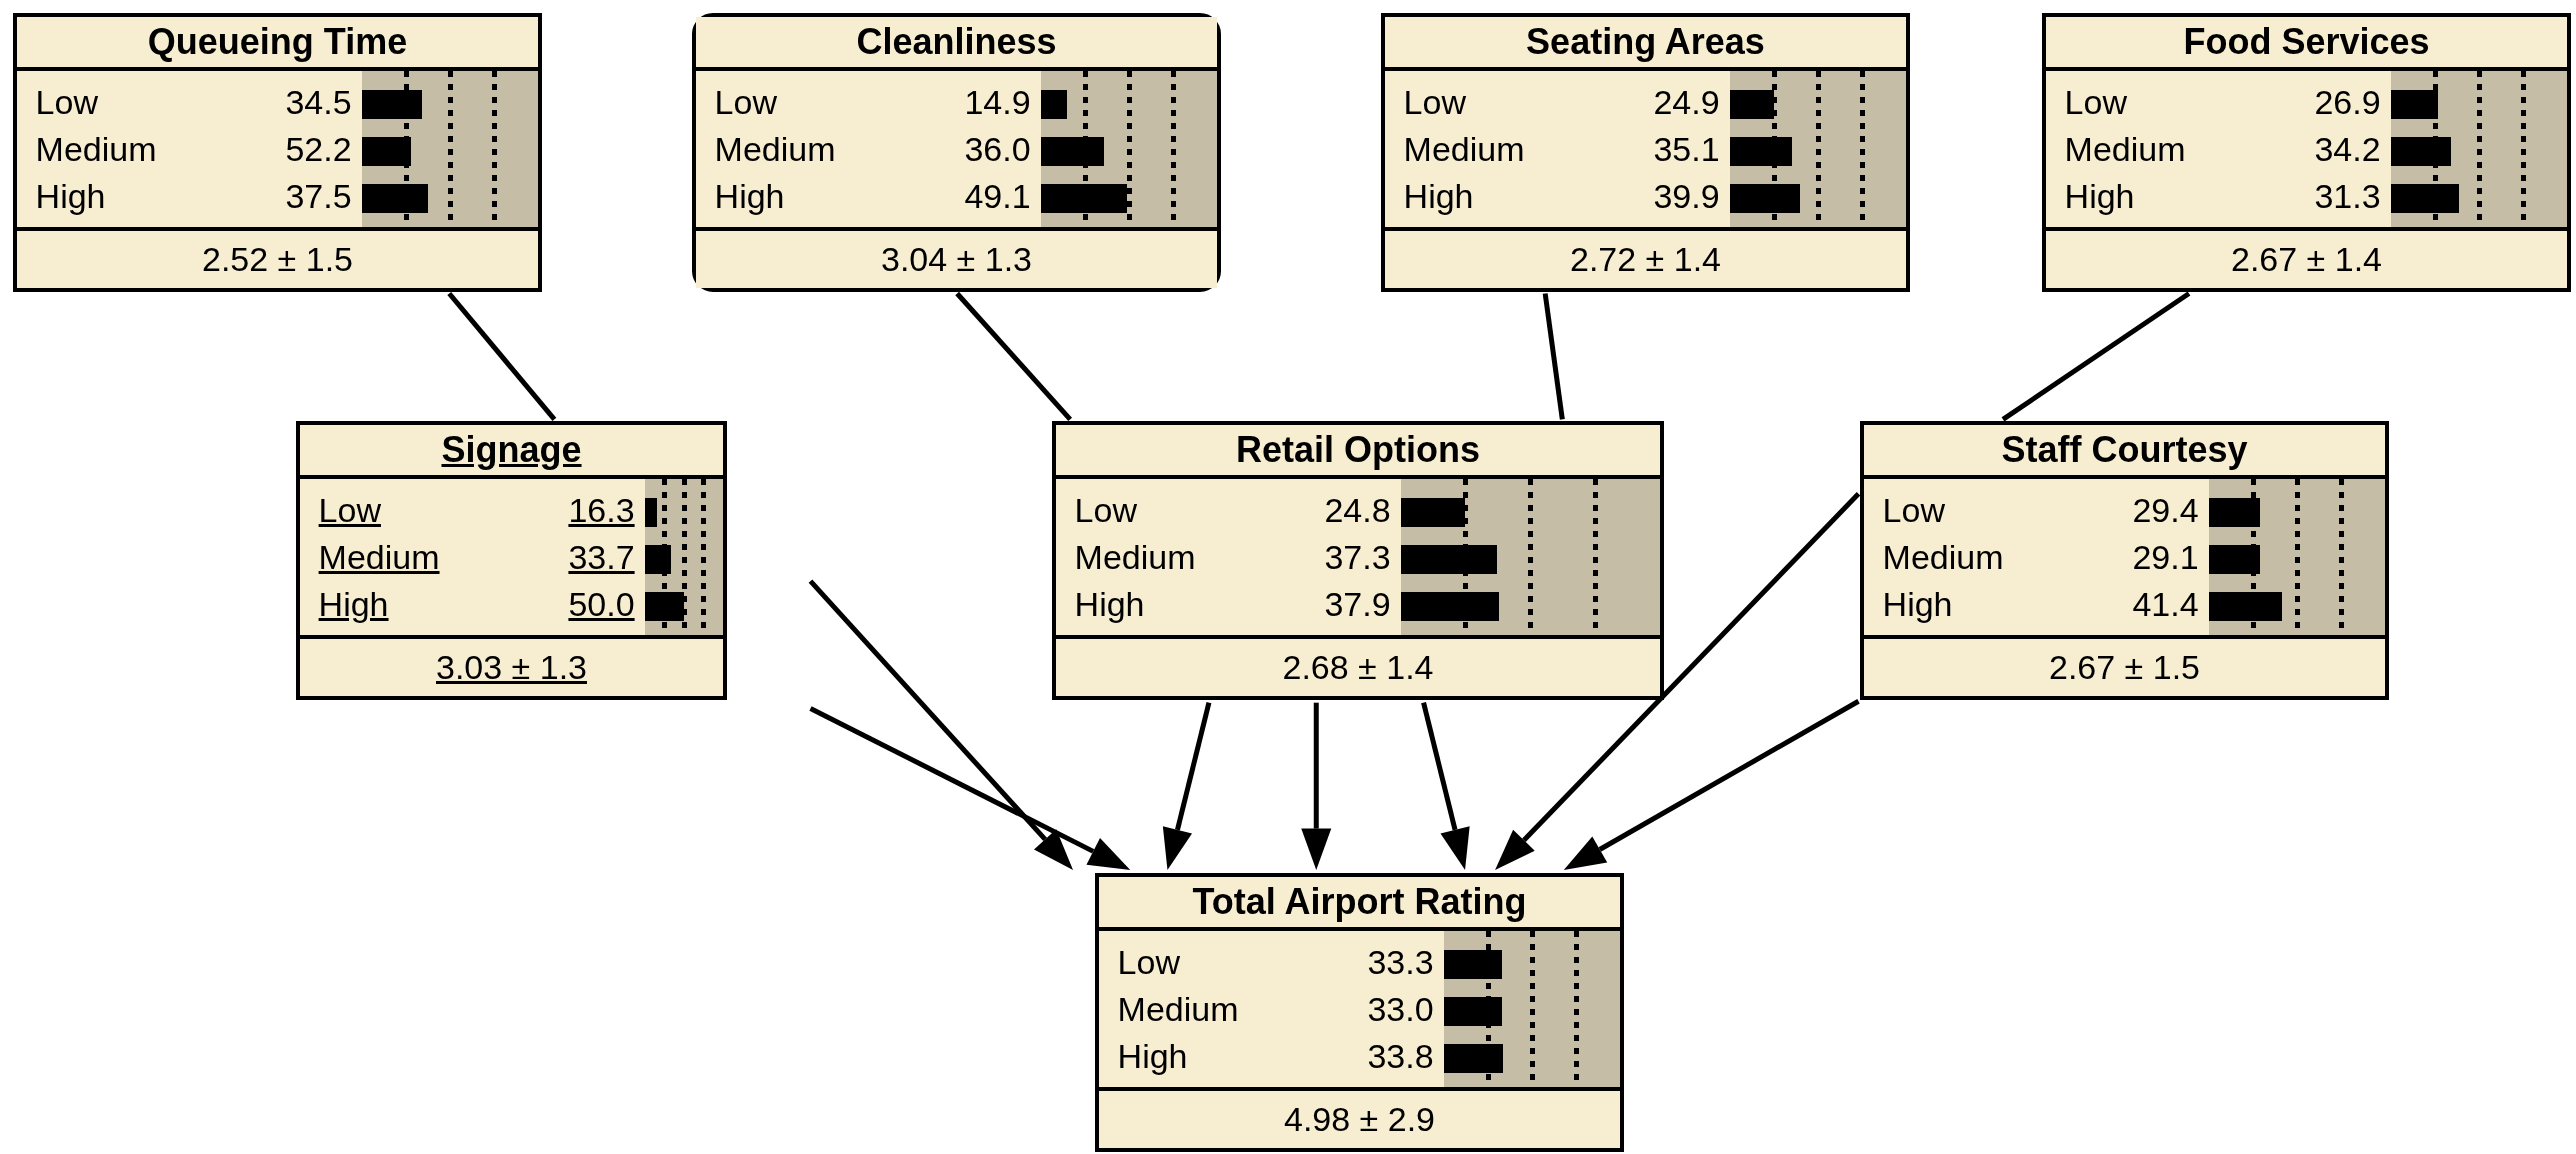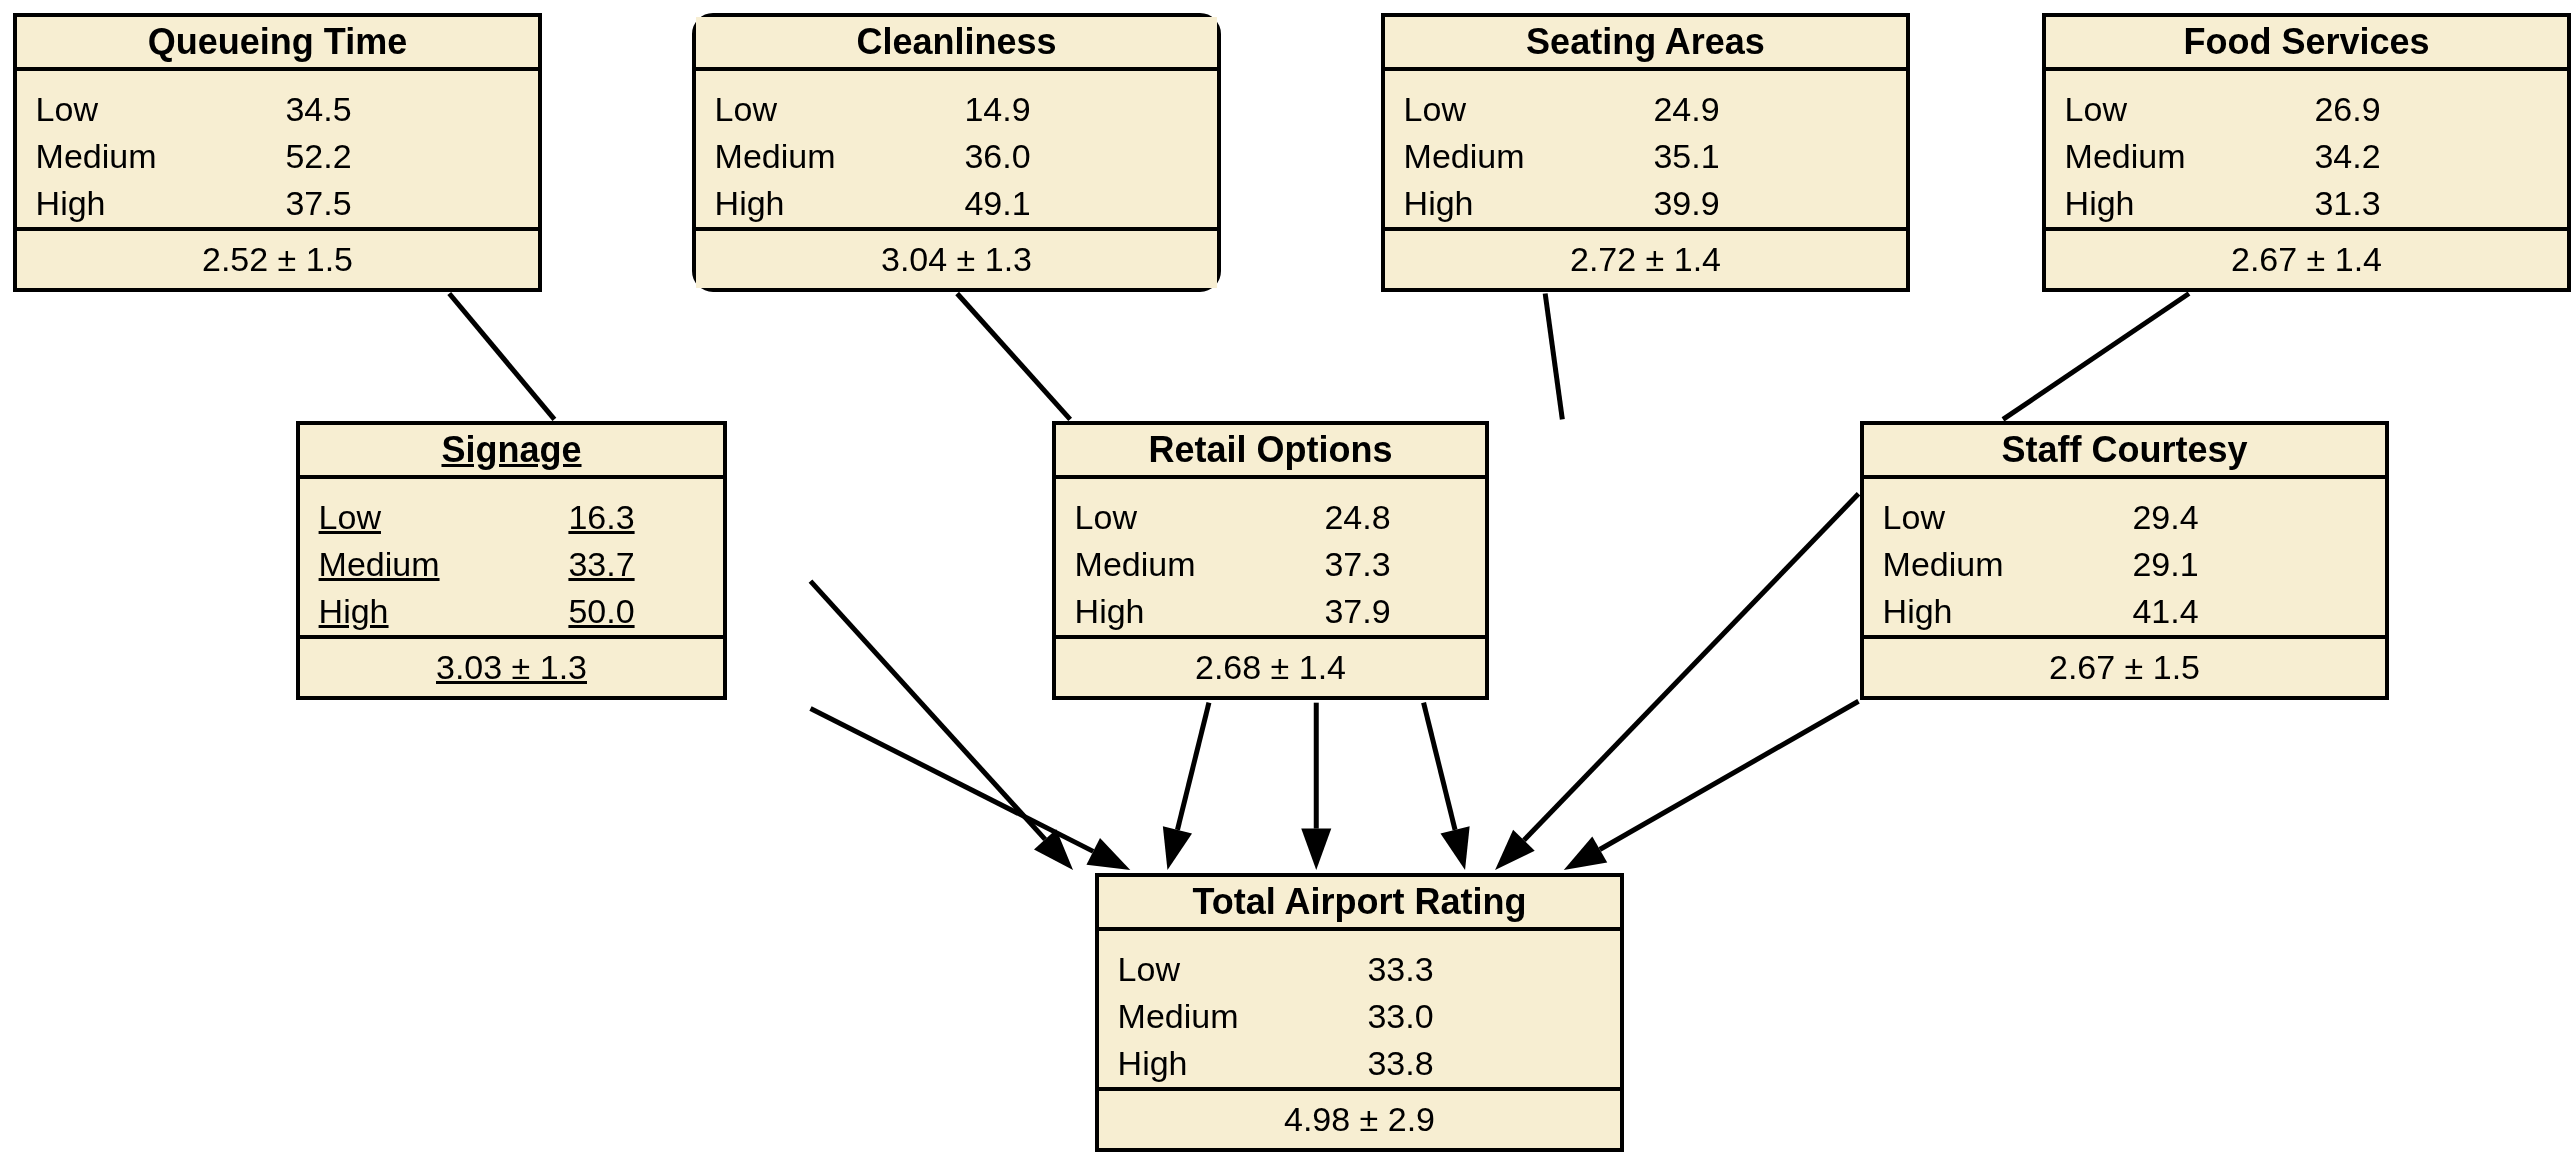--- a/index.html
+++ b/index.html
@@ -45,21 +45,20 @@
     border-bottom: 4.3px solid #000000;
     white-space: nowrap;
     overflow: hidden;
   }
   .node-body {
     display: flex;
     flex-direction: row;
     height: 156px;
     background: #f7eed2;
     border-bottom: 4.3px solid #000000;
-    align-items: flex-end;
   }
   .state-col {
     flex: 0 0 auto;
     display: flex;
     flex-direction: column;
     justify-content: center;
     padding: 0 0 0 18.6px;
     background: #f7eed2;
   }
   .state-row {
@@ -297,21 +296,21 @@
             <div class="gridline" style="left: calc(25% - 2.1px);"></div>
             <div class="gridline" style="left: calc(50% - 2.1px);"></div>
             <div class="gridline" style="left: calc(75% - 2.1px);"></div>
             <div class="bar" style="width: 16.3%; top: 18.6px;"></div>
             <div class="bar" style="width: 33.7%; top: 66px;"></div>
             <div class="bar" style="width: 50%; top: 113px;"></div>
           </div>
         </div>
         <div class="node-footer">3.03 ± 1.3</div>
       </div>
-      <div class="node" style="left: 1052px; top: 421px; width: 437px; height: 279px;">
+      <div class="node" style="left: 1052px; top: 421px; width: 612px; height: 279px;">
         <div class="node-title">Retail Options</div>
         <div class="node-body">
           <div class="state-col" style="width: 326px;">
             <div class="state-row">
               <span class="state-label">Low</span>
               <span class="state-value">24.8</span>
             </div>
             <div class="state-row">
               <span class="state-label">Medium</span>
               <span class="state-value">37.3</span>

